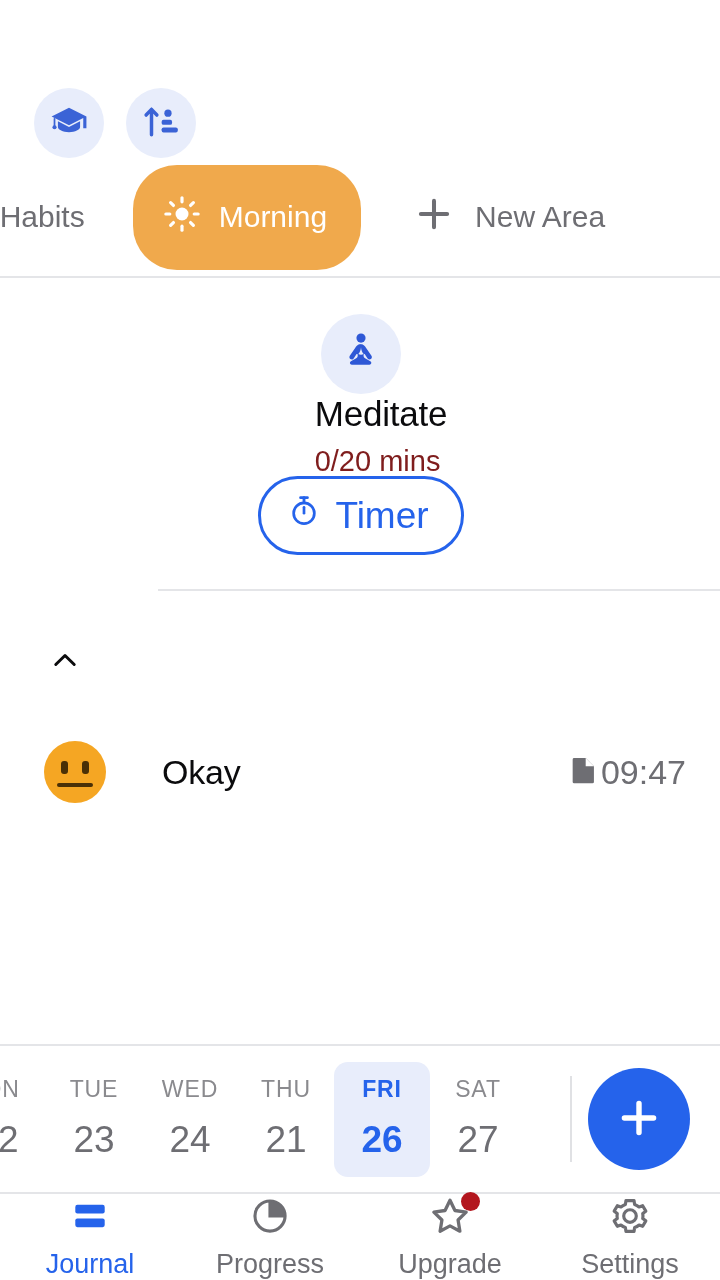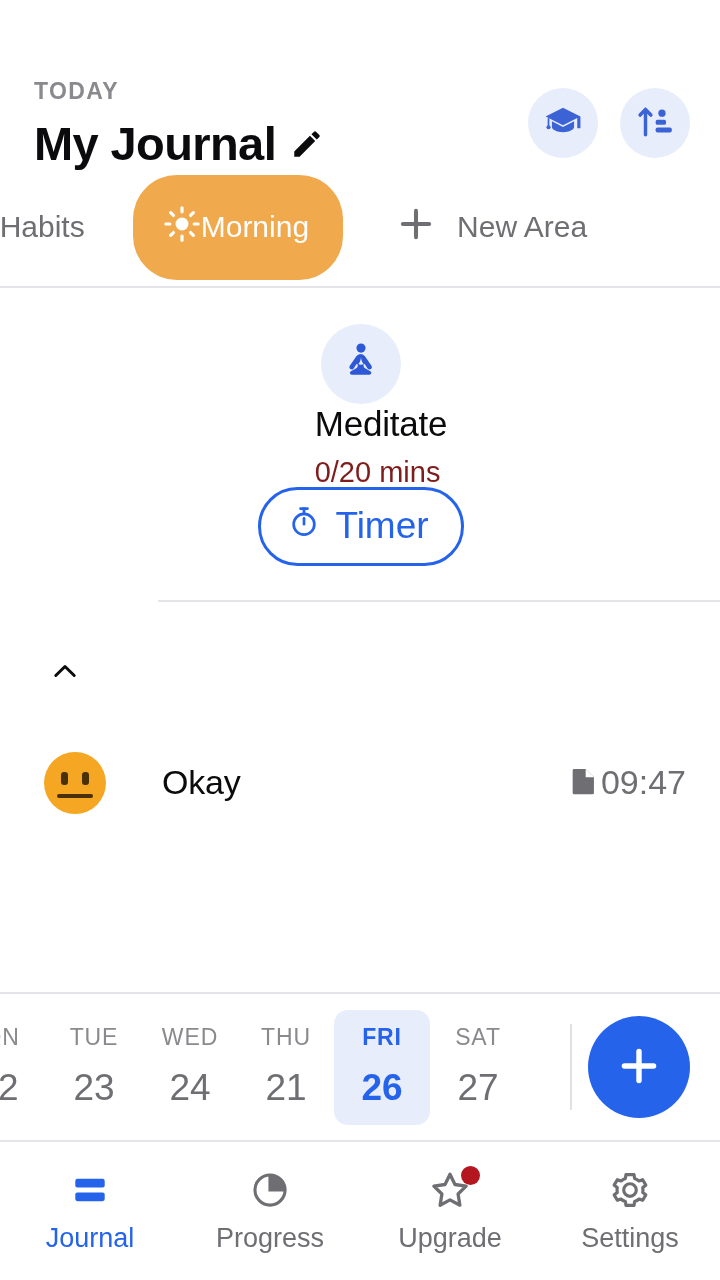--- a/index.html
+++ b/index.html
@@ -63,21 +63,21 @@
     font-size:30px; color:#6e6e73; font-weight:400;
     padding:0 26px; white-space:nowrap; cursor:pointer;
     background:none; border:none;
     font-family:"Liberation Sans", sans-serif;
   }
   .tab.active-pill {
     background:#f0a94c;
     color:#ffffff;
     border-radius:44px;
     height:105px;
-    display:flex; align-items:center; 
+    display:flex; align-items:center; gap:18px;
     padding:0 34px 0 30px;
     margin:0 22px;
   }
   .tab.new-area {
     display:flex; align-items:center; gap:20px;
     padding-left:30px;
   }
 
   
   .divider-full { height:2px; background:#e4e5e8; width:100%; flex:0 0 2px; }
@@ -189,21 +189,21 @@
   .fab {
     width:102px; height:102px; border-radius:50%;
     background:#2563eb;
     display:flex; align-items:center; justify-content:center;
     border:none; cursor:pointer; flex:0 0 102px;
     margin-right:8px;
   }
 
   
   .bottom-nav {
-    flex:0 0 auto; height:140px;
+    flex:0 0 auto; height:88px;
     border-top:2px solid #e4e5e8;
     display:flex; align-items:center;
     background:#ffffff;
   }
   .nav-item {
     flex:1 1 0;
     display:flex; flex-direction:column; align-items:center; justify-content:center;
     gap:11px; cursor:pointer; position:relative;
     background:none; border:none;
   }
@@ -220,31 +220,20 @@
   }
 </style>
 </head>
 <body>
 
 <div class="screen">
 
   <div class="status-bar"></div>
 
   <div class="header">
-    <div class="header-left">
-      <div class="today-label">TODAY</div>
-      <div class="title-row">
-        <div class="page-title">My Journal</div>
-        <span class="pencil-icon">
-          <svg width="34" height="34" viewBox="0 0 24 24">
-            <path d="M3 17.25V21h3.75L17.81 9.94l-3.75-3.75L3 17.25zM20.71 7.04a1 1 0 0 0 0-1.41l-2.34-2.34a1 1 0 0 0-1.41 0l-1.83 1.83 3.75 3.75 1.83-1.83z" fill="#0b0b0d"></path>
-          </svg>
-        </span>
-      </div>
-    </div>
 
     <div class="header-actions">
       <button class="icon-btn">
         <span>
           <svg width="38" height="38" viewBox="0 0 24 24">
             <path d="M12 3 1 8.5l11 5.5 9-4.5V16h2V8.5L12 3z" fill="#3b63d6"></path>
             <path d="M5 11.6v3.6c0 1.6 3.1 3.3 7 3.3s7-1.7 7-3.3v-3.6l-7 3.5-7-3.5z" fill="#3b63d6"></path>
             <rect x="2.3" y="9.4" width="1.1" height="5.4" rx="0.5" fill="#3b63d6"></rect>
             <circle cx="2.85" cy="15.3" r="1.3" fill="#3b63d6"></circle>
           </svg>

